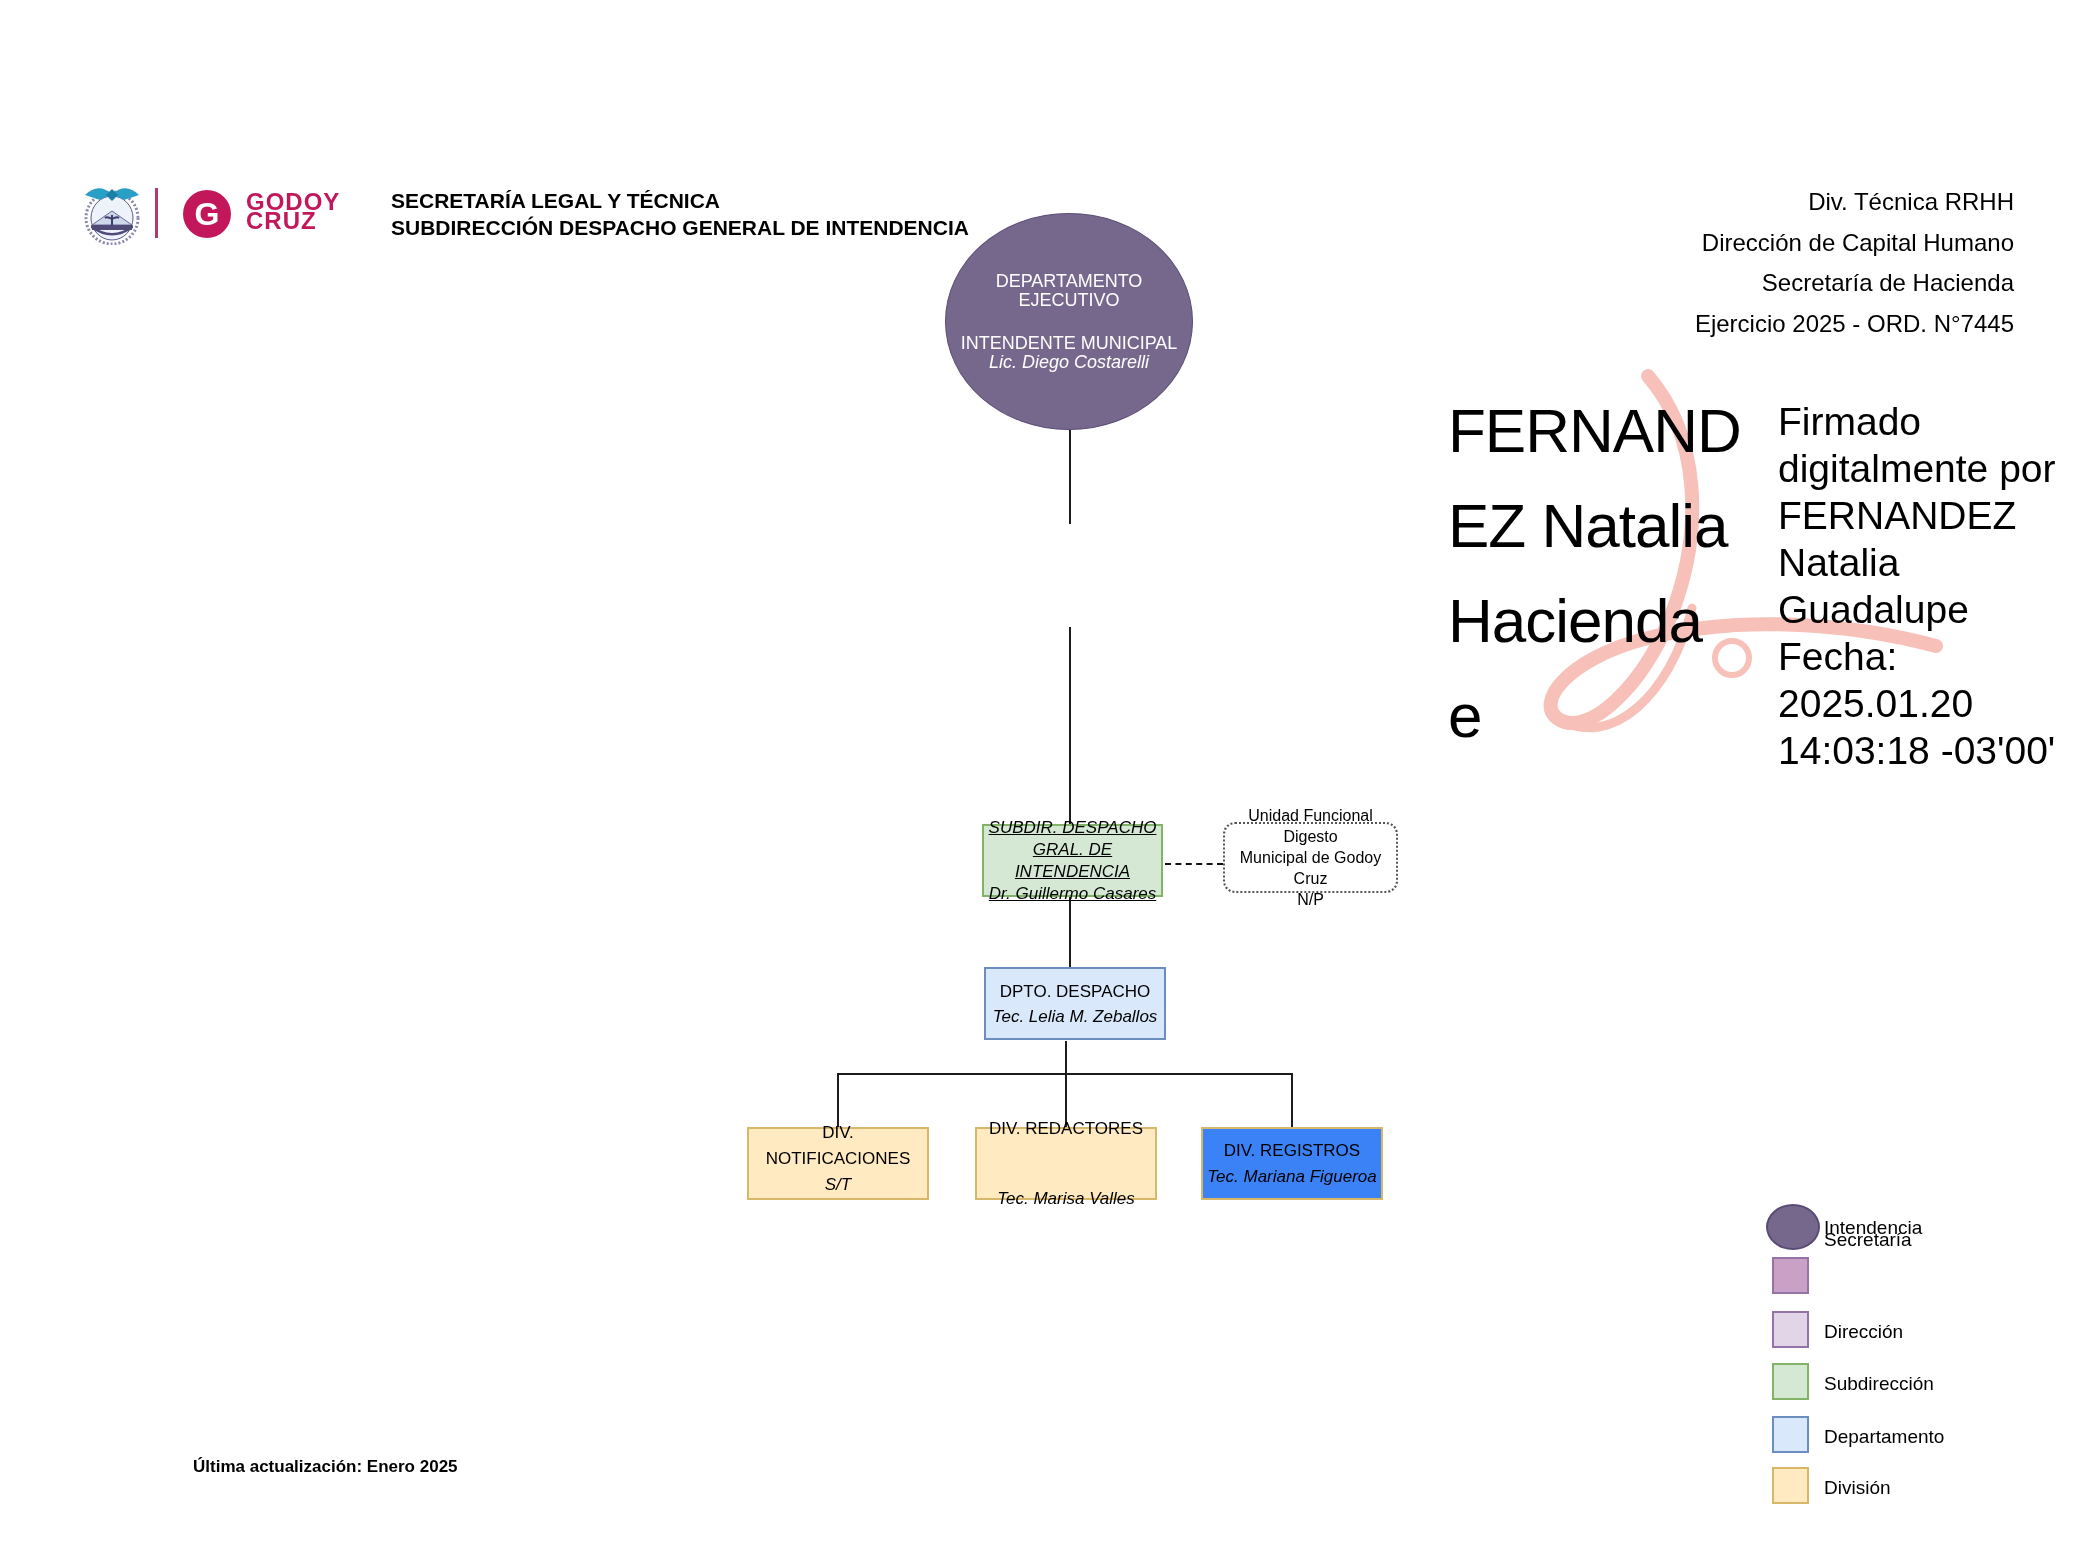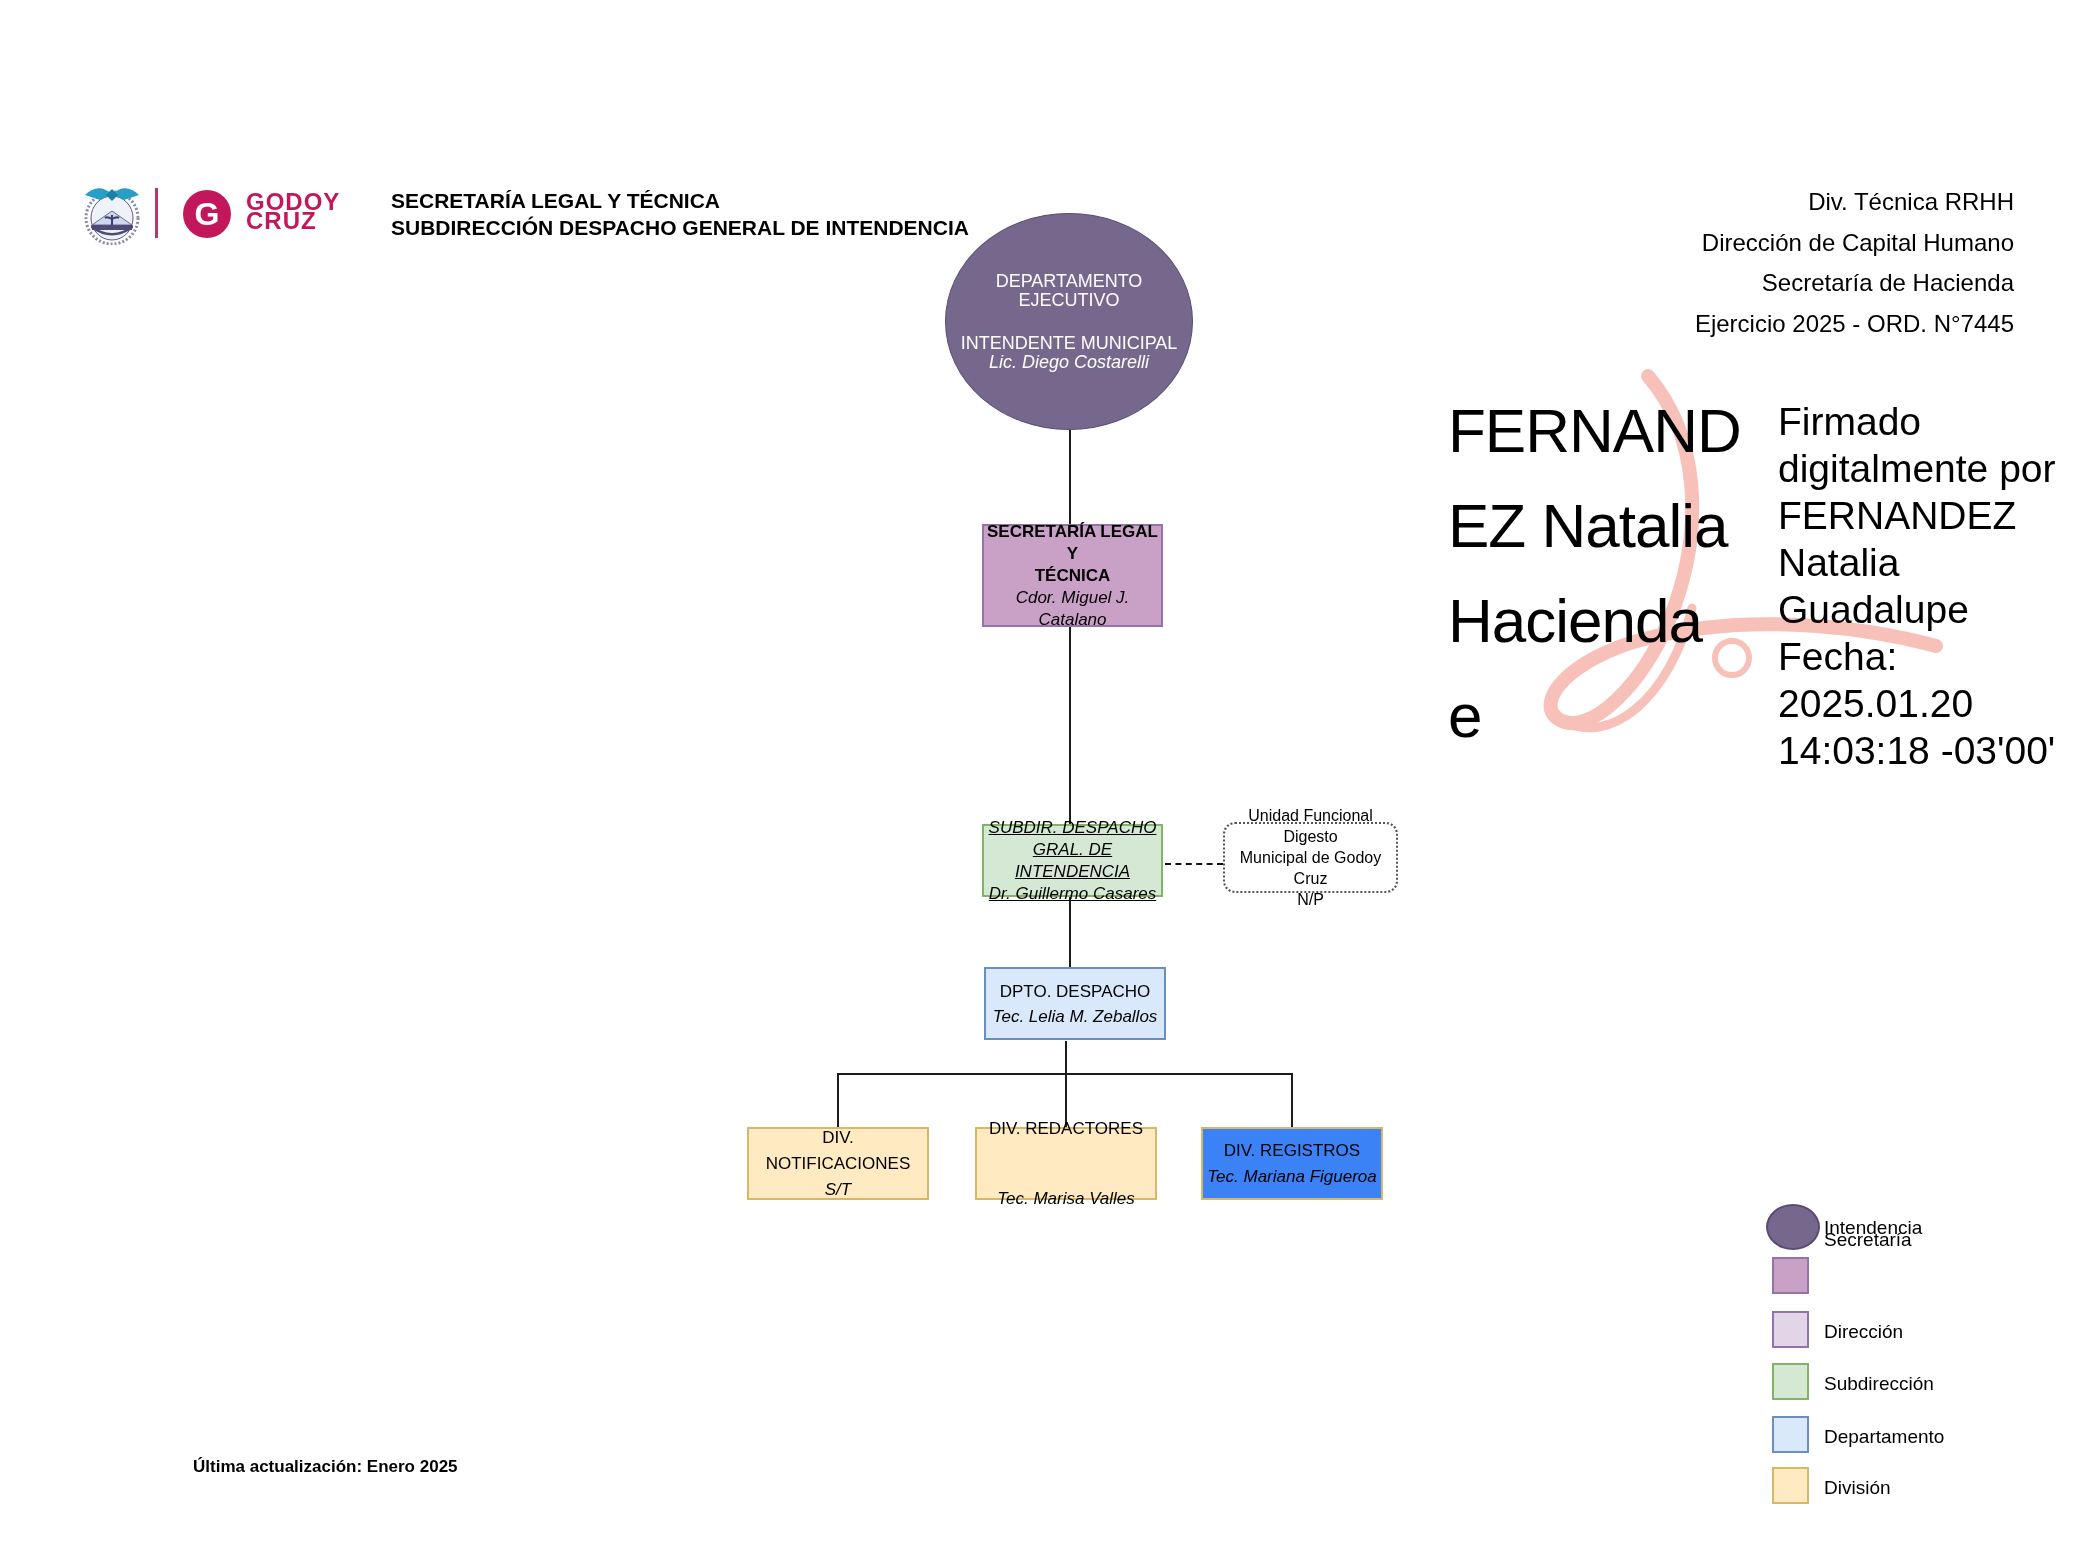--- a/index.html
+++ b/index.html
@@ -121,44 +121,39 @@
     <div style="margin-bottom:24px">
       <div>DEPARTAMENTO</div>
       <div>EJECUTIVO</div>
     </div>
     <div>
       <div>INTENDENTE MUNICIPAL</div>
       <div class="ital">Lic. Diego Costarelli</div>
     </div>
   </div>
 
-  <div class="node box sec-box" style="background-color: rgb(201, 161, 198); border-color: rgb(150, 115, 166);">
-    <div class="bold">SECRETARÍA LEGAL Y</div>
-    <div class="bold">TÉCNICA</div>
-    <div class="ital">Cdor. Miguel J. Catalano</div>
-  </div>
 
   <div class="node box sub-box" style="background-color: rgb(213, 232, 212); border-color: rgb(130, 179, 102);">
     <div>SUBDIR. DESPACHO</div>
     <div>GRAL. DE INTENDENCIA</div>
     <div>Dr. Guillermo Casares</div>
   </div>
 
   <div class="node abs uni-box">
     <div>Unidad Funcional Digesto</div>
     <div>Municipal de Godoy Cruz</div>
     <div>N/P</div>
   </div>
 
   <div class="node box dpt-box" style="background-color: rgb(218, 232, 252); border-color: rgb(108, 142, 191);">
     <div>DPTO. DESPACHO</div>
     <div class="ital">Tec. Lelia M. Zeballos</div>
   </div>
 
-  <div class="node box div-box" style="left: 747px; background-color: rgb(255, 234, 194); border-color: rgb(216, 184, 104);">
+  <div class="node box div-box" style="left: 747px; background-color: rgb(255, 234, 194); border-color: rgb(216, 184, 104); justify-content: flex-end;">
     <div>DIV. NOTIFICACIONES</div>
     <div class="ital">S/T</div>
   </div>
 
   <div class="node box div-box" style="left: 975px; background-color: rgb(255, 234, 194); border-color: rgb(216, 184, 104); gap: 44px;">
     <div>DIV. REDACTORES</div>
     <div class="ital">Tec. Marisa Valles</div>
   </div>
 
   <div class="node box div-box" style="left: 1201px; background-color: #3b82f6; border-color: rgb(216, 184, 104);">

